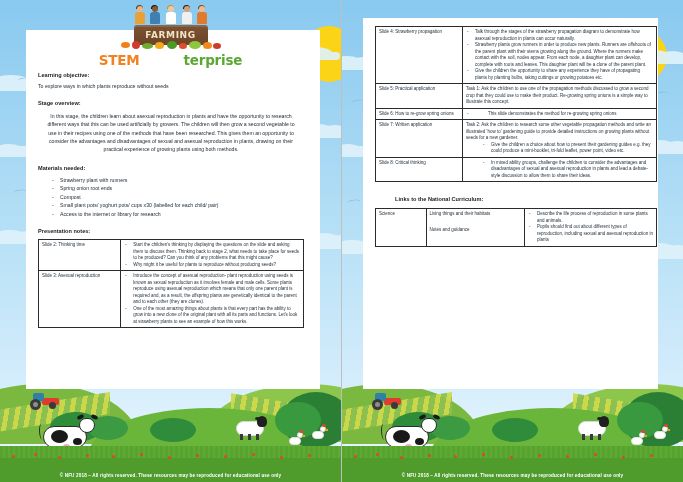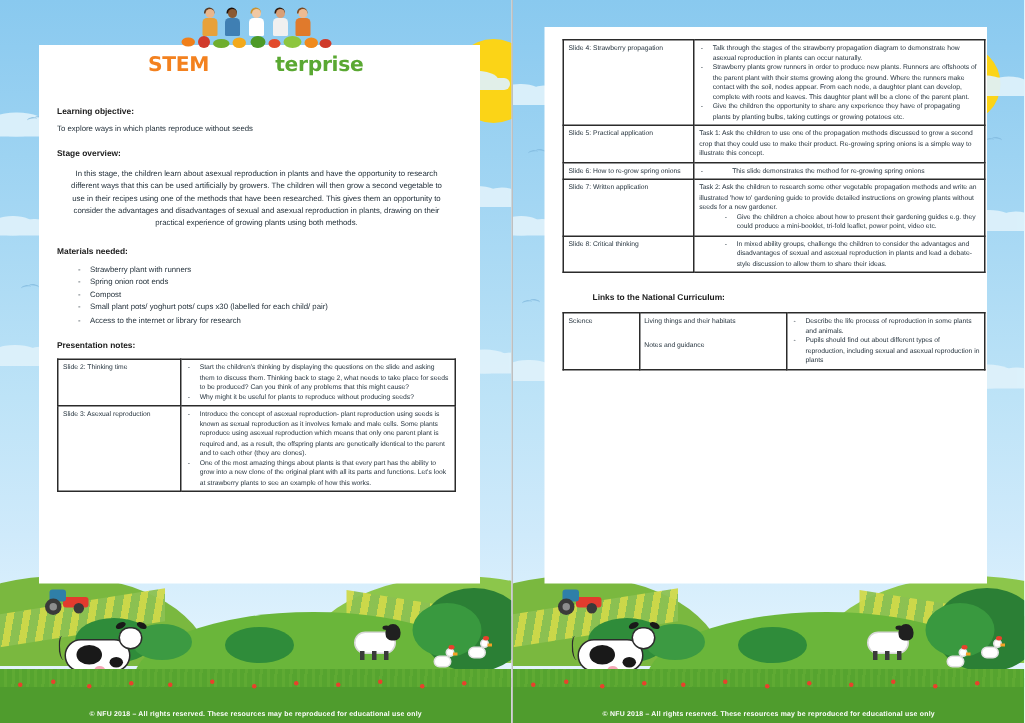--- a/index.html
+++ b/index.html
@@ -303,20 +303,23 @@
           <div class="hair" style="background:#2f1c10;"></div>
           <div class="head" style="background:#d9a078;"></div>
           <div class="body" style="background:#f0f0f0;"></div>
         </div>
         <div class="kid" style="left:68px;">
           <div class="hair" style="background:#7b4a22;"></div>
           <div class="head" style="background:#eebb92;"></div>
           <div class="body" style="background:#e07a2c;"></div>
         </div>
       </div>
+      <div class="crate">
+        <span class="crate-text">FARMING</span>
+      </div>
       <div class="veg-row">
         <div class="veg" style="left:2px; top:2px; width:9px; height:6px; background:#f07f1a;"></div>
         <div class="veg" style="left:13px; top:1px; width:8px; height:8px; background:#d13a2c;"></div>
         <div class="veg" style="left:23px; top:3px; width:11px; height:6px; background:#6fae2e;"></div>
         <div class="veg" style="left:36px; top:2px; width:9px; height:7px; background:#f3a91c;"></div>
         <div class="veg" style="left:48px; top:1px; width:10px; height:8px; background:#4d9a27;"></div>
         <div class="veg" style="left:60px; top:3px; width:8px; height:6px; background:#e24b2c;"></div>
         <div class="veg" style="left:70px; top:1px; width:12px; height:8px; background:#8dc63f;"></div>
         <div class="veg" style="left:84px; top:2px; width:9px; height:7px; background:#f08a1d;"></div>
         <div class="veg" style="left:94px; top:3px; width:8px; height:6px; background:#cf3a2a;"></div>

